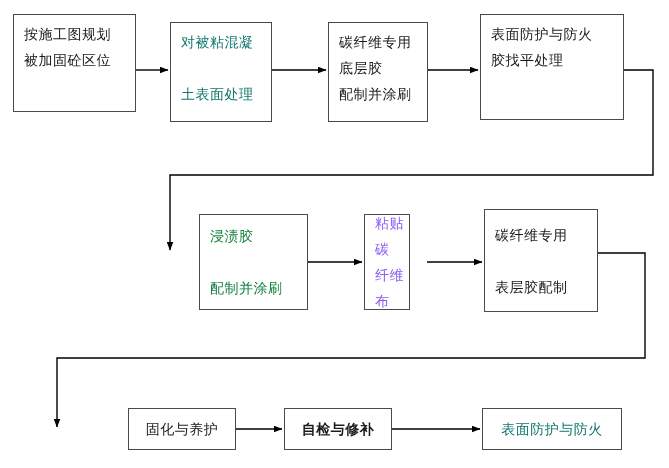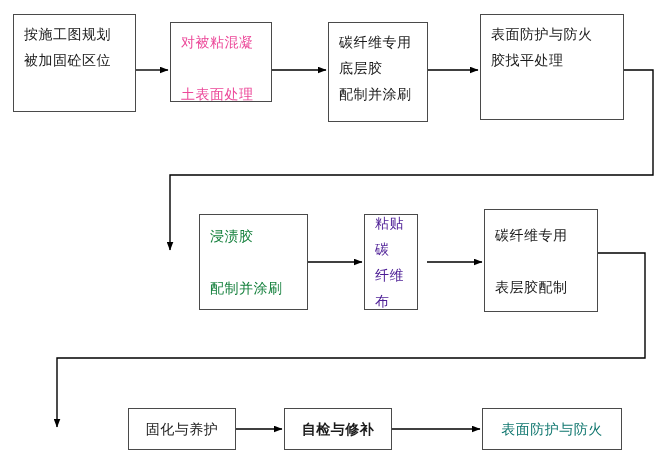--- a/index.html
+++ b/index.html
@@ -76,32 +76,32 @@
         <polyline points="308,262 362,262" fill="none" stroke="#000000" stroke-width="1.4" marker-end="url(#arrowhead)"></polyline>
         <polyline points="427,262 482,262" fill="none" stroke="#000000" stroke-width="1.4" marker-end="url(#arrowhead)"></polyline>
         <polyline points="598,253 645,253 645,358 57,358 57,427" fill="none" stroke="#000000" stroke-width="1.4" marker-end="url(#arrowhead)"></polyline>
         <polyline points="236,429 282,429" fill="none" stroke="#000000" stroke-width="1.4" marker-end="url(#arrowhead)"></polyline>
         <polyline points="392,429 480,429" fill="none" stroke="#000000" stroke-width="1.4" marker-end="url(#arrowhead)"></polyline>
       </g>
   </svg>
   <div id="node-layer">
       <div class="node pad-top" style="left: 13px; top: 14px; width: 123px; height: 98px; border-color: rgb(74, 74, 74); color: rgb(27, 27, 27);"><span class="node-label">按施工图规划
 被加固砼区位</span></div>
-      <div class="node pad-top" style="left: 170px; top: 22px; width: 102px; height: 80px; border-color: rgb(74, 74, 74); color: #ec4899;"><span class="node-label">对被粘混凝
+      <div class="node pad-top" style="left: 170px; top: 22px; width: 102px; height: 100px; border-color: rgb(74, 74, 74); color: #0f766e;"><span class="node-label">对被粘混凝
 
 土表面处理</span></div>
       <div class="node pad-top" style="left: 328px; top: 22px; width: 100px; height: 100px; border-color: rgb(74, 74, 74); color: rgb(27, 27, 27);"><span class="node-label">碳纤维专用
 底层胶
 配制并涂刷</span></div>
       <div class="node pad-top" style="left: 480px; top: 14px; width: 144px; height: 106px; border-color: rgb(74, 74, 74); color: rgb(27, 27, 27);"><span class="node-label">表面防护与防火
 胶找平处理</span></div>
       <div class="node pad-mid" style="left: 199px; top: 214px; width: 109px; height: 96px; border-color: rgb(74, 74, 74); color: #15803d;"><span class="node-label">浸渍胶
 
 配制并涂刷</span></div>
-      <div class="node pad-mid" style="left: 364px; top: 214px; width: 54px; height: 96px; border-color: rgb(74, 74, 74); color: #4c1d95;"><span class="node-label">粘贴碳
+      <div class="node pad-mid" style="left: 364px; top: 214px; width: 46px; height: 96px; border-color: rgb(74, 74, 74); color: #8b5cf6;"><span class="node-label">粘贴碳
 纤维布</span></div>
       <div class="node pad-mid" style="left: 484px; top: 209px; width: 114px; height: 103px; border-color: rgb(74, 74, 74); color: rgb(27, 27, 27);"><span class="node-label">碳纤维专用
 
 表层胶配制</span></div>
       <div class="node centered" style="left: 128px; top: 408px; width: 108px; height: 42px; border-color: rgb(74, 74, 74); color: rgb(27, 27, 27);"><span class="node-label">固化与养护</span></div>
       <div class="node centered" style="left: 284px; top: 408px; width: 108px; height: 42px; border-color: rgb(74, 74, 74); color: rgb(27, 27, 27); font-weight: bold;"><span class="node-label">自检与修补</span></div>
       <div class="node centered" style="left: 482px; top: 408px; width: 140px; height: 42px; border-color: rgb(74, 74, 74); color: #0f766e;"><span class="node-label">表面防护与防火</span></div>
     </div>
 </div>
 

